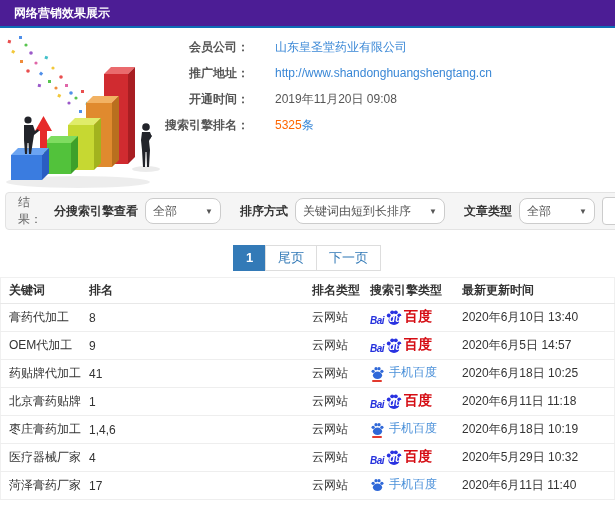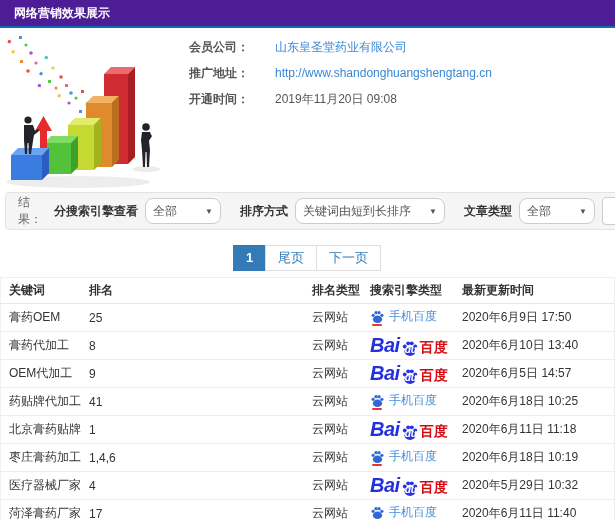--- a/index.html
+++ b/index.html
@@ -71,21 +71,21 @@
   .c-type{width:50px;}
   .c-engine{width:84px;}
   .c-date{color:#444;}
   
   .mb{display:inline-flex;align-items:center;gap:4px;}
   .paw-sm{position:relative;display:inline-block;width:15px;height:15px;}
   .paw-sm svg{display:block;}
   .mb-underline{position:absolute;left:2px;bottom:-2px;width:10px;height:2px;background:#e23a2e;border-radius:1px;}
   .mb-t{color:#4a90d9;}
   .db{display:inline-flex;align-items:flex-end;}
-  .db-bai{color:#2430dd;font-weight:bold;font-style:italic;font-size:20px;letter-spacing:-0.5px;}
+  .db-bai{color:#2430dd;font-weight:bold;font-style:italic;font-size:10px;letter-spacing:-0.5px;}
   .paw-lg{position:relative;display:inline-block;width:18px;height:18px;margin:0 0 0 1px;}
   .db-du{
     position:absolute;left:4px;top:6px;color:#fff;font-weight:bold;font-style:italic;
     font-size:10px;line-height:9px;
   }
   .db-zh{color:#d50c13;font-weight:bold;font-size:14px;margin-left:1px;}
 </style>
 </head>
 <body>
 
@@ -178,20 +178,24 @@
       <a class="info-value link">山东皇圣堂药业有限公司</a>
     </div>
     <div class="info-row">
       <span class="info-label">推广地址：</span>
       <a class="info-value link">http://www.shandonghuangshengtang.cn</a>
     </div>
     <div class="info-row">
       <span class="info-label">开通时间：</span>
       <span class="info-value">2019年11月20日 09:08</span>
     </div>
+    <div class="info-row">
+      <span class="info-label">搜索引擎排名：</span>
+      <span class="info-value"><span class="rank-count">5325</span><span class="rank-unit">条</span></span>
+    </div>
   </div>
 </div>
 
 <div class="filter-panel">
   <span class="result-label">结果：</span>
   <div class="filter-controls">
     <span class="filter-label">分搜索引擎查看</span>
     <div class="fake-select sel-engine">
       <span>全部</span>
       <span class="caret">▼</span>
@@ -221,42 +225,20 @@
     <tr>
       <th class="c-kw">关键词</th>
       <th class="c-rank">排名</th>
       <th class="c-type">排名类型</th>
       <th class="c-engine">搜索引擎类型</th>
       <th class="c-date">最新更新时间</th>
     </tr>
   </thead>
   <tbody>
       <tr>
-    <td class="c-kw">膏药OEM</td>
-    <td class="c-rank">25</td>
-    <td class="c-type">云网站</td>
-    <td class="c-engine">
-      <span class="mb">
-        <span class="paw-sm">
-          <svg width="15" height="15" viewBox="0 0 24 24" fill="#2f68d8">
-            <circle cx="5" cy="10" r="2.6"></circle>
-                <circle cx="9.6" cy="5.8" r="2.6"></circle>
-            <circle cx="14.4" cy="5.8" r="2.6"></circle>
-                <circle cx="19" cy="10" r="2.6"></circle>
-            <ellipse cx="12" cy="16.5" rx="7.4" ry="6"></ellipse>
-          </svg>
-          <span class="mb-underline"></span>
-        </span>
-        <span class="mb-t">手机百度</span>
-      </span>
-      
-    </td>
-    <td class="c-date">2020年6月9日 17:50</td>
-  </tr>
-      <tr>
     <td class="c-kw">膏药代加工</td>
     <td class="c-rank">8</td>
     <td class="c-type">云网站</td>
     <td class="c-engine">
       
       <span class="db">
         <span class="db-bai">Bai</span>
         <span class="paw-lg">
           <svg width="18" height="18" viewBox="0 0 24 24" fill="#2932e1">
             <circle cx="5" cy="10" r="2.6"></circle>

